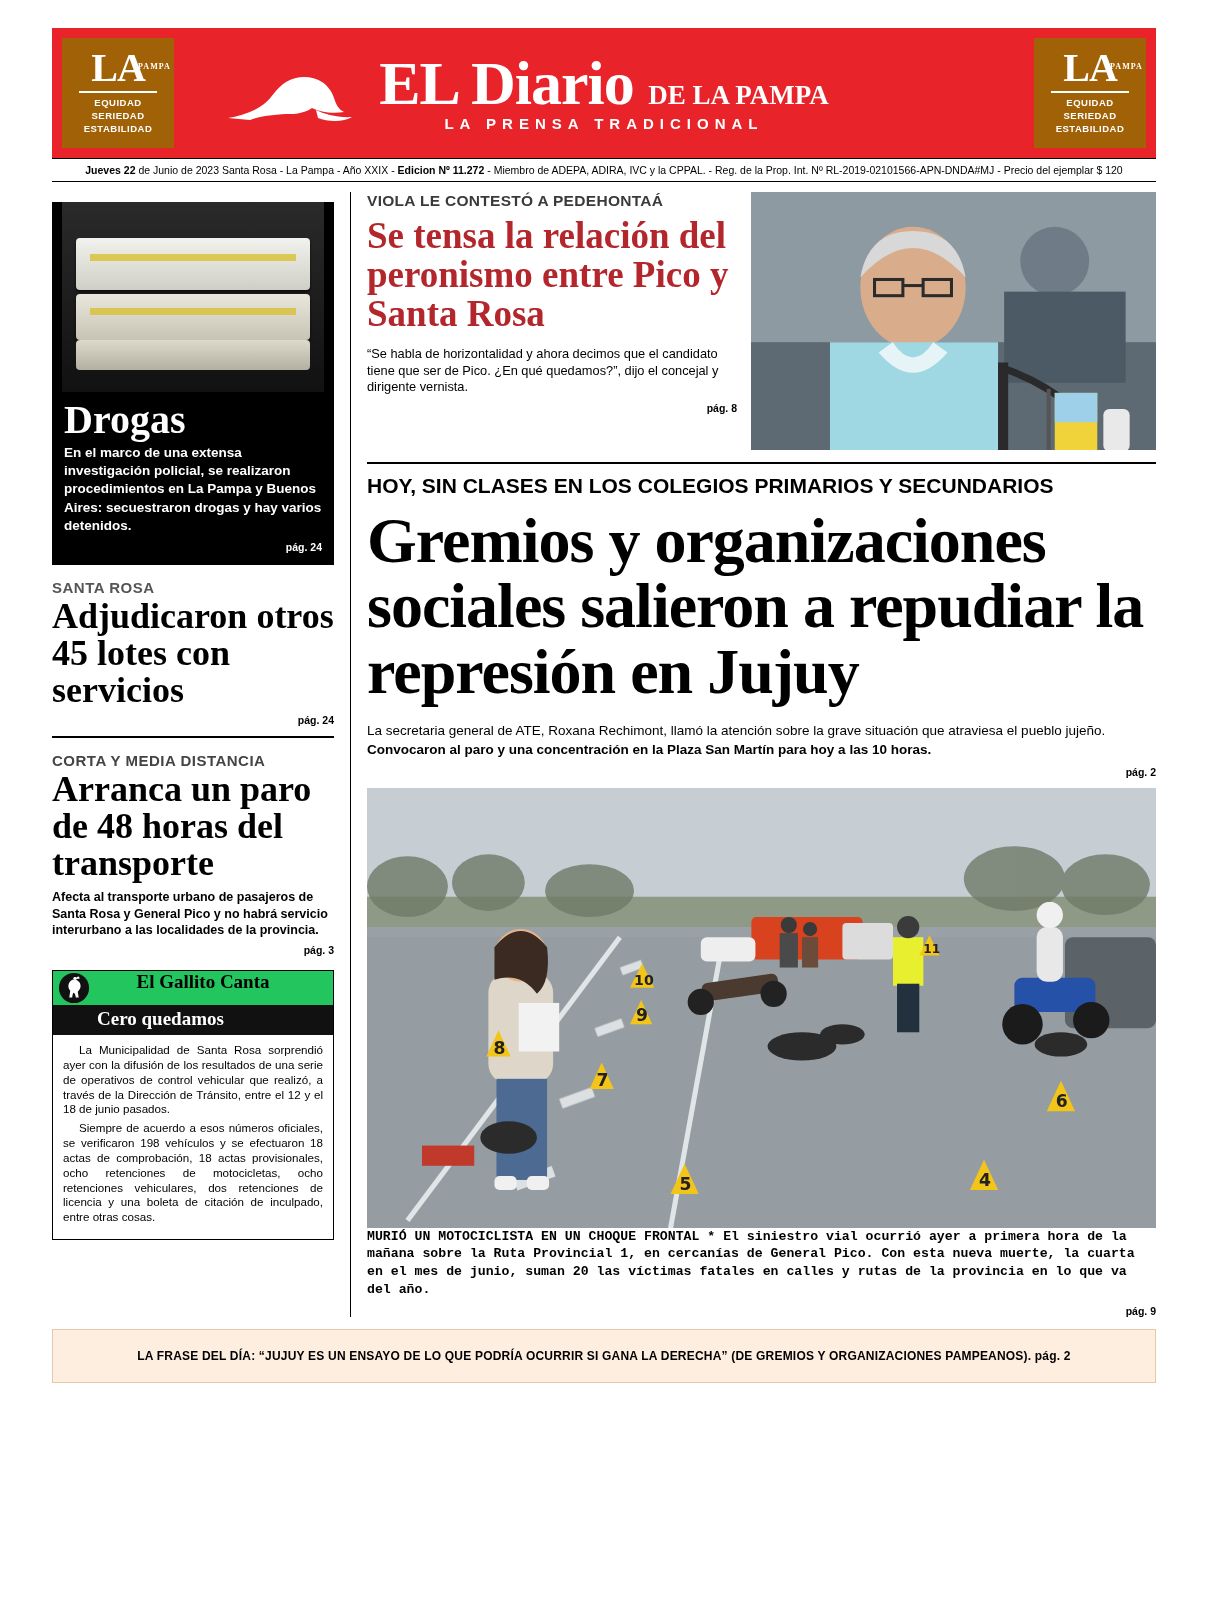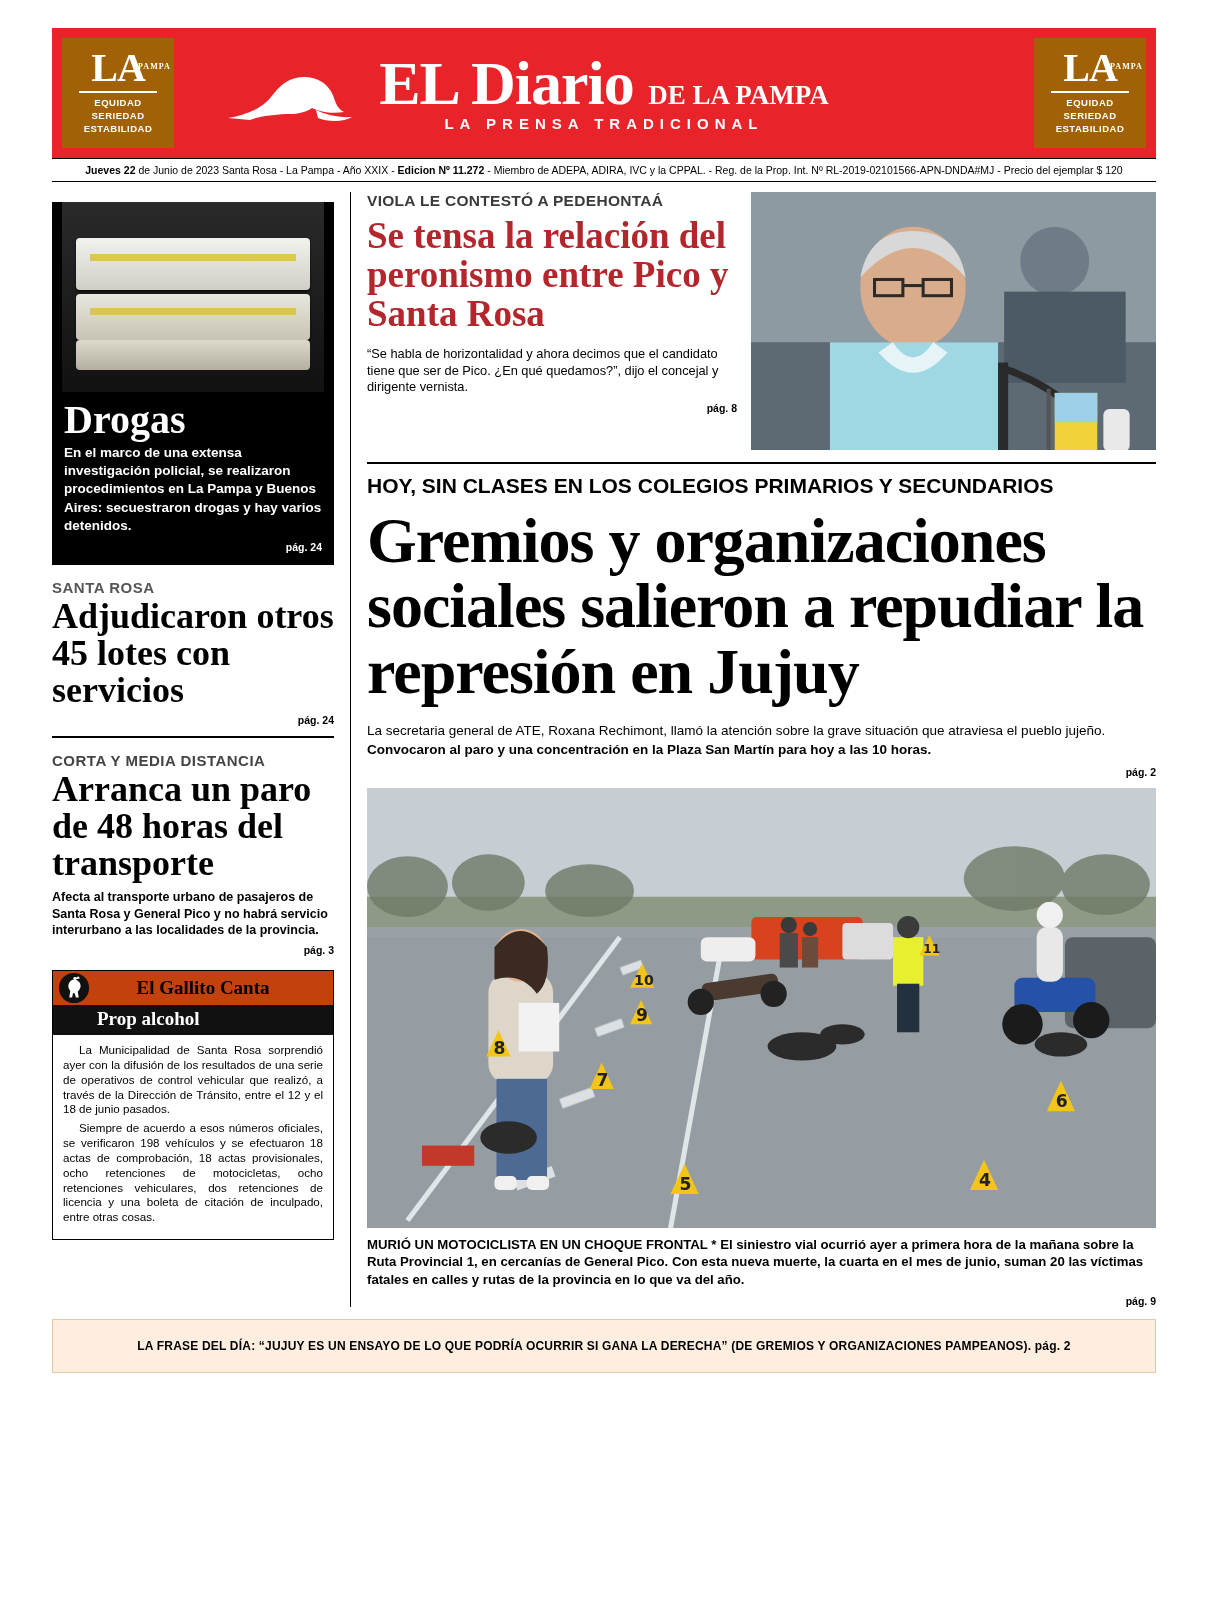--- a/index.html
+++ b/index.html
@@ -57,21 +57,21 @@
 
   .kicker{font-family:"Liberation Sans",sans-serif;font-weight:bold;font-size:15px;letter-spacing:.5px;color:#555;margin:14px 0 2px;}
   .kicker.dark{color:#444;}
   .lead-h{font-family:"Liberation Serif",serif;font-weight:bold;font-size:36px;line-height:1.02;margin:2px 0 0;}
   .pag-right{text-align:right;font-size:10.5px;font-weight:bold;margin-top:6px;}
   .hr-blk{border:0;border-top:2px solid #000;margin:10px 0 0;}
   .body-s{font-size:12.5px;line-height:1.3;font-weight:bold;margin-top:8px;}
 
   
   .gallito{border:1px solid #000;margin-top:14px;}
-  .gal-head{background:#c2410c;display:flex;align-items:center;height:34px;}
+  .gal-head{background:#22c55e;display:flex;height:34px;}
   .gal-icon{width:34px;height:34px;margin:0 4px;display:flex;align-items:center;justify-content:center;}
   .gal-title{flex:1;text-align:center;font-family:"Liberation Serif",serif;font-weight:bold;font-size:19px;padding-right:22px;}
   .gal-sub{background:#111;color:#fff;font-family:"Liberation Serif",serif;font-weight:bold;font-size:19px;padding:3px 0 5px 44px;}
   .gal-body{padding:8px 10px 10px;font-size:11.6px;line-height:1.28;text-align:justify;}
   .gal-body p{margin:0 0 4px;text-indent:16px;}
 
   
   .top-right{display:flex;gap:14px;}
   .tr-text{width:370px;}
   .tr-kicker{font-weight:bold;font-size:15.5px;letter-spacing:.3px;color:#3a3a3a;}
@@ -79,21 +79,21 @@
   .tr-lead{font-size:12.8px;line-height:1.32;margin-top:12px;}
   .tr-photo{flex:1;height:258px;position:relative;overflow:hidden;background:#6f7b85;}
   .sep{border:0;border-top:2px solid #000;margin:12px 0 10px;}
 
   .main-kicker{font-family:"Liberation Sans",sans-serif;font-weight:bold;font-size:21px;letter-spacing:0;}
   .main-head{font-family:"Liberation Serif",serif;font-weight:bold;font-size:64px;line-height:1.02;margin:10px 0 1px;letter-spacing:-1px;}
   .main-lead{font-size:13.5px;line-height:1.4;margin-top:18px;}
   .main-lead b{font-weight:bold;}
 
   .crash-photo{height:440px;margin-top:10px;position:relative;overflow:hidden;background:#8d949a;}
-  .caption{font-size:13.2px;line-height:1.35;margin-top:8px;font-weight:bold;}
+  .caption{font-size:13.2px;line-height:1.35;margin-top:0;font-weight:bold;font-family:Liberation Mono, monospace;}
   .caption .cap-strong{font-weight:bold;}
 
   
   .footer{
     margin-top:12px;background:#fdeee0;border:1px solid #e7c9a8;text-align:center;
     font-size:12px;font-weight:bold;padding:19px 0;letter-spacing:.2px;
   }
 </style>
 </head>
 <body>
@@ -188,21 +188,21 @@
         <div class="gal-head">
           <div class="gal-icon">
             <svg viewBox="0 0 34 34" width="32" height="32">
               <circle cx="17" cy="17" r="16" fill="#111"></circle>
               <path d="M16 8 c-3 1 -5 4 -5 7 c0 2 1 4 2 5 l-1 7 h3 l1 -5 l2 1 l1 4 h3 l-1 -6 c2 -2 3 -4 3 -6 c0 -4 -3 -7 -8 -7z" fill="#fff"></path>
               <path d="M16 7 c1 -2 3 -2 4 -1 c1 -2 3 -1 3 1 c-2 0 -4 1 -5 2z" fill="#fff"></path>
             </svg>
           </div>
           <div class="gal-title">El Gallito Canta</div>
         </div>
-        <div class="gal-sub">Prop alcohol</div>
+        <div class="gal-sub">Cero quedamos</div>
         <div class="gal-body">
           <p>La Municipalidad de Santa Rosa sorprendió ayer con la difusión de los resultados de una serie de operativos de control vehicular que realizó, a través de la Dirección de Tránsito, entre el 12 y el 18 de junio pasados.</p>
           <p>Siempre de acuerdo a esos números oficiales, se verificaron 198 vehículos y se efectuaron 18 actas de comprobación, 18 actas provisionales, ocho retenciones de motocicletas, ocho retenciones vehiculares, dos retenciones de licencia y una boleta de citación de inculpado, entre otras cosas.</p>
         </div>
       </div>
     </div>
 
     <div class="right">
 
       <div class="top-right">

